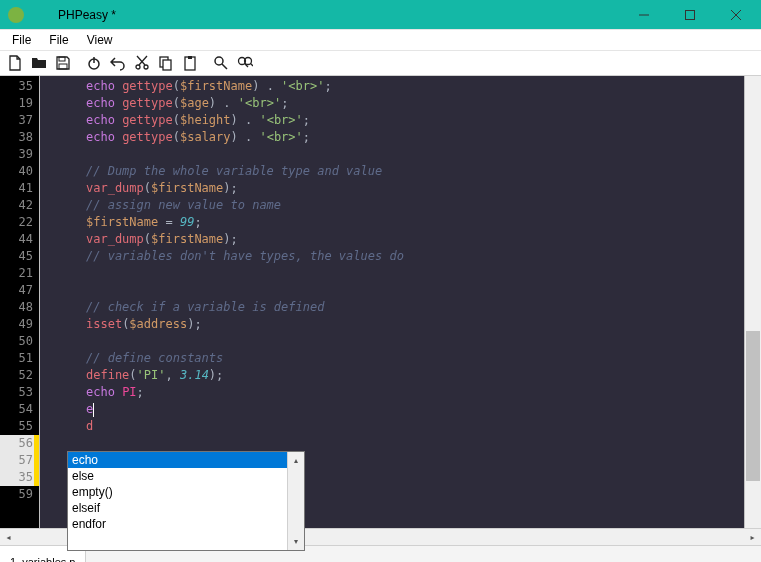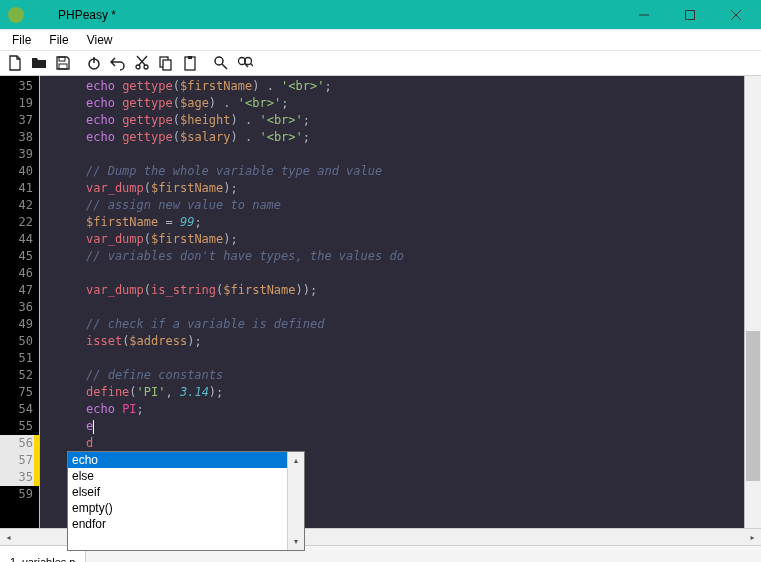--- a/index.html
+++ b/index.html
@@ -150,70 +150,69 @@
       <div class="gutter-line">19</div>
       <div class="gutter-line">37</div>
       <div class="gutter-line">38</div>
       <div class="gutter-line">39</div>
       <div class="gutter-line">40</div>
       <div class="gutter-line">41</div>
       <div class="gutter-line">42</div>
       <div class="gutter-line">22</div>
       <div class="gutter-line">44</div>
       <div class="gutter-line">45</div>
-      <div class="gutter-line">46</div>
+      <div class="gutter-line">21</div>
       <div class="gutter-line">47</div>
-      <div class="gutter-line">36</div>
+      <div class="gutter-line">48</div>
       <div class="gutter-line">49</div>
       <div class="gutter-line">50</div>
       <div class="gutter-line">51</div>
       <div class="gutter-line">52</div>
-      <div class="gutter-line">75</div>
+      <div class="gutter-line">53</div>
       <div class="gutter-line">54</div>
       <div class="gutter-line">55</div>
       <div class="gutter-line modified">56</div>
       <div class="gutter-line modified">57</div>
       <div class="gutter-line modified">35</div>
       <div class="gutter-line">59</div>
     </div>
   <div class="code" id="code">
       <div class="code-line"><span class="tk-kw">echo</span><span class="tk-pun"> </span><span class="tk-fn">gettype</span><span class="tk-pun">(</span><span class="tk-var">$firstName</span><span class="tk-pun">) . </span><span class="tk-str">'&lt;br&gt;'</span><span class="tk-pun">;</span></div>
       <div class="code-line"><span class="tk-kw">echo</span><span class="tk-pun"> </span><span class="tk-fn">gettype</span><span class="tk-pun">(</span><span class="tk-var">$age</span><span class="tk-pun">) . </span><span class="tk-str">'&lt;br&gt;'</span><span class="tk-pun">;</span></div>
       <div class="code-line"><span class="tk-kw">echo</span><span class="tk-pun"> </span><span class="tk-fn">gettype</span><span class="tk-pun">(</span><span class="tk-var">$height</span><span class="tk-pun">) . </span><span class="tk-str">'&lt;br&gt;'</span><span class="tk-pun">;</span></div>
       <div class="code-line"><span class="tk-kw">echo</span><span class="tk-pun"> </span><span class="tk-fn">gettype</span><span class="tk-pun">(</span><span class="tk-var">$salary</span><span class="tk-pun">) . </span><span class="tk-str">'&lt;br&gt;'</span><span class="tk-pun">;</span></div>
       <div class="code-line"></div>
       <div class="code-line"><span class="tk-com">// Dump the whole variable type and value</span></div>
       <div class="code-line"><span class="tk-fn">var_dump</span><span class="tk-pun">(</span><span class="tk-var">$firstName</span><span class="tk-pun">);</span></div>
       <div class="code-line"><span class="tk-com">// assign new value to name</span></div>
       <div class="code-line"><span class="tk-var">$firstName</span><span class="tk-pun"> = </span><span class="tk-num">99</span><span class="tk-pun">;</span></div>
       <div class="code-line"><span class="tk-fn">var_dump</span><span class="tk-pun">(</span><span class="tk-var">$firstName</span><span class="tk-pun">);</span></div>
       <div class="code-line"><span class="tk-com">// variables don't have types, the values do</span></div>
       <div class="code-line"></div>
-      <div class="code-line"><span class="tk-fn">var_dump</span><span class="tk-pun">(</span><span class="tk-fn">is_string</span><span class="tk-pun">(</span><span class="tk-var">$firstName</span><span class="tk-pun">));</span></div>
       <div class="code-line"></div>
       <div class="code-line"><span class="tk-com">// check if a variable is defined</span></div>
       <div class="code-line"><span class="tk-fn">isset</span><span class="tk-pun">(</span><span class="tk-var">$address</span><span class="tk-pun">);</span></div>
       <div class="code-line"></div>
       <div class="code-line"><span class="tk-com">// define constants</span></div>
       <div class="code-line"><span class="tk-fn">define</span><span class="tk-pun">(</span><span class="tk-str">'PI'</span><span class="tk-pun">, </span><span class="tk-num">3.14</span><span class="tk-pun">);</span></div>
       <div class="code-line"><span class="tk-kw">echo</span><span class="tk-pun"> </span><span class="tk-const">PI</span><span class="tk-pun">;</span></div>
       <div class="code-line"><span class="tk-kw">e</span><span class="cursor"></span></div>
       <div class="code-line"><span class="tk-fn">d</span></div>
       <div class="code-line"></div>
       <div class="code-line"><span class="tk-fn">f</span></div>
     </div>
   <div class="vscroll">
     <div class="vscroll-thumb"></div>
   </div>
   <div class="autocomplete" id="autocomplete">
     <div class="ac-list" id="ac-list">
         <div class="ac-item selected">echo</div>
         <div class="ac-item">else</div>
+        <div class="ac-item">empty()</div>
         <div class="ac-item">elseif</div>
-        <div class="ac-item">empty()</div>
         <div class="ac-item">endfor</div>
       </div>
     <div class="ac-scroll">
       <div class="ac-arrow">▴</div>
       <div style="flex:1"></div>
       <div class="ac-arrow" style="position:absolute;bottom:0;width:100%">▾</div>
     </div>
   </div>
 </div>
 

